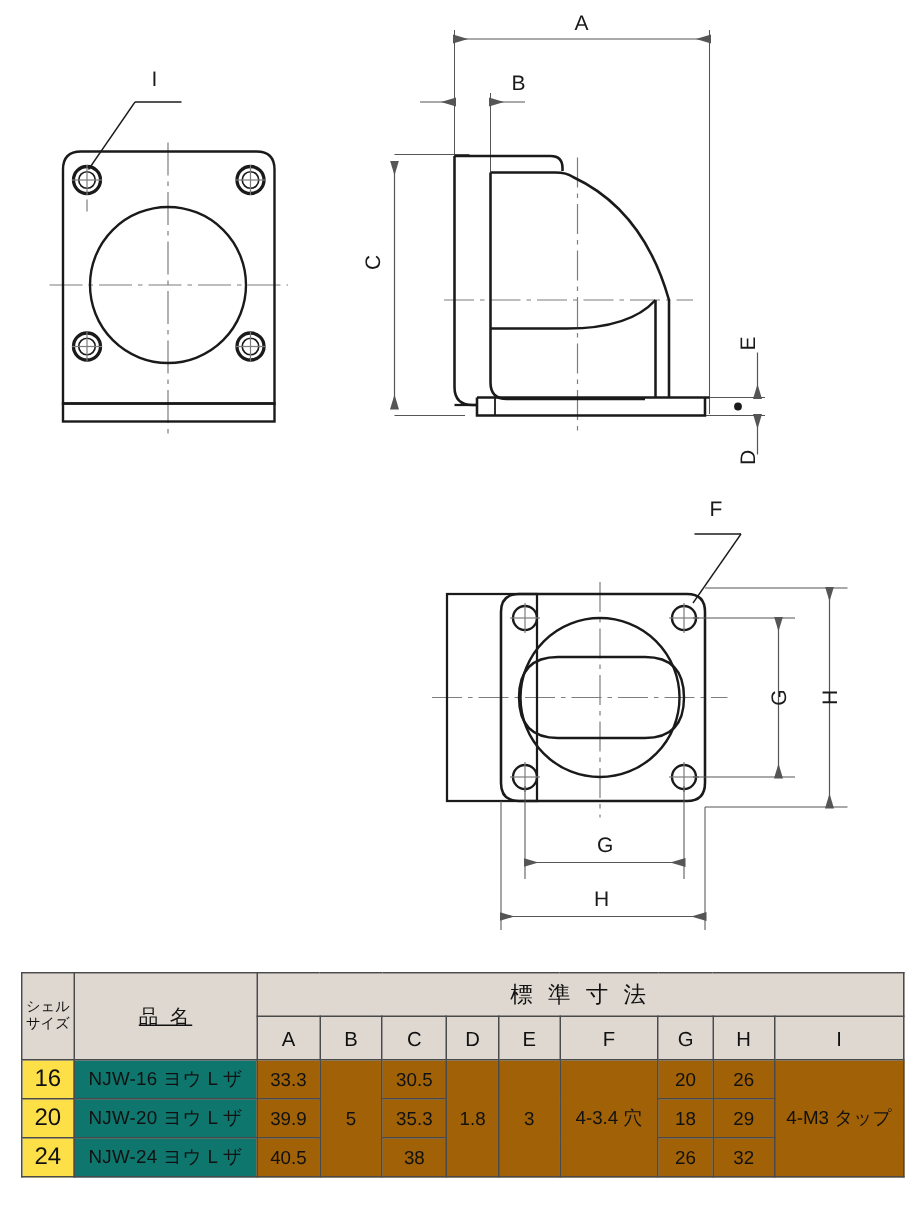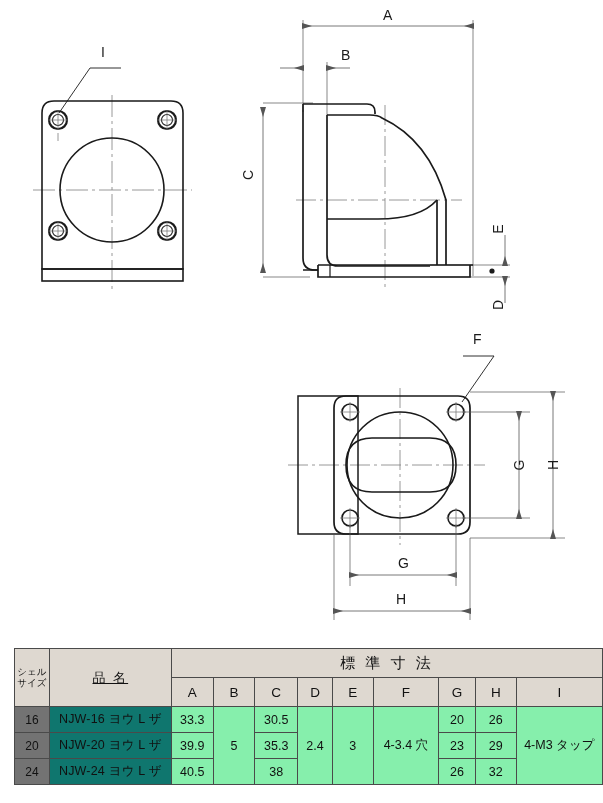--- a/index.html
+++ b/index.html
@@ -29,23 +29,23 @@
     text-align:center;vertical-align:middle;
     padding:0;
     font-weight:normal;
     color:#111;
   }
   .hdr{background:#ded8d0;font-weight:bold;}
   .hdr-small{font-size:9.5px;letter-spacing:0px;line-height:1.15;}
   .hdr-mid{font-size:13px;letter-spacing:2px;text-decoration:underline;}
   .hdr-big{font-size:15px;letter-spacing:3px;}
   .hdr-letter{font-size:13.5px;font-weight:normal;}
-  .shell{background:#737373;font-size:12px;font-weight:bold;}
+  .shell{background:#fde047;font-size:16px;font-weight:bold;}
   .pname{background:#0f766e;font-size:12.5px;font-weight:bold;text-align:left;padding-left:9px;letter-spacing:.2px;}
-  .val{background:#86efac;font-size:12.5px;}
+  .val{background:#a16207;font-size:12.5px;}
   .outer-left{border-left:2px solid #2b2b2b;}
   .outer-right{border-right:2px solid #2b2b2b;}
   .outer-top{border-top:2px solid #2b2b2b;}
   .outer-bot{border-bottom:2px solid #2b2b2b;}
 </style>
 </head>
 <body>
 
 <div id="drawing-area">
 
@@ -290,34 +290,34 @@
       <td class="hdr hdr-letter">H</td>
       <td class="hdr hdr-letter outer-right">I</td>
     </tr>
 
     <tr>
       <td class="shell outer-left" style="height:25px;">16</td>
       <td class="pname">NJW-16 ヨウ L ザ</td>
       <td class="val">33.3</td>
       <td class="val" rowspan="3">5</td>
       <td class="val">30.5</td>
-      <td class="val" rowspan="3">2.4</td>
+      <td class="val" rowspan="3">1.8</td>
       <td class="val" rowspan="3">3</td>
       <td class="val" rowspan="3">4-3.4 穴</td>
       <td class="val">20</td>
       <td class="val">26</td>
       <td class="val outer-right" rowspan="3">4-M3 タップ</td>
     </tr>
 
     <tr>
       <td class="shell outer-left" style="height:25px;">20</td>
       <td class="pname">NJW-20 ヨウ L ザ</td>
       <td class="val">39.9</td>
       <td class="val">35.3</td>
-      <td class="val">23</td>
+      <td class="val">18</td>
       <td class="val">29</td>
     </tr>
 
     <tr>
       <td class="shell outer-left outer-bot" style="height:25px;text-align:center;">24</td>
       <td class="pname outer-bot">NJW-24 ヨウ L ザ</td>
       <td class="val outer-bot">40.5</td>
       <td class="val outer-bot">38</td>
       <td class="val outer-bot">26</td>
       <td class="val outer-bot">32</td>

